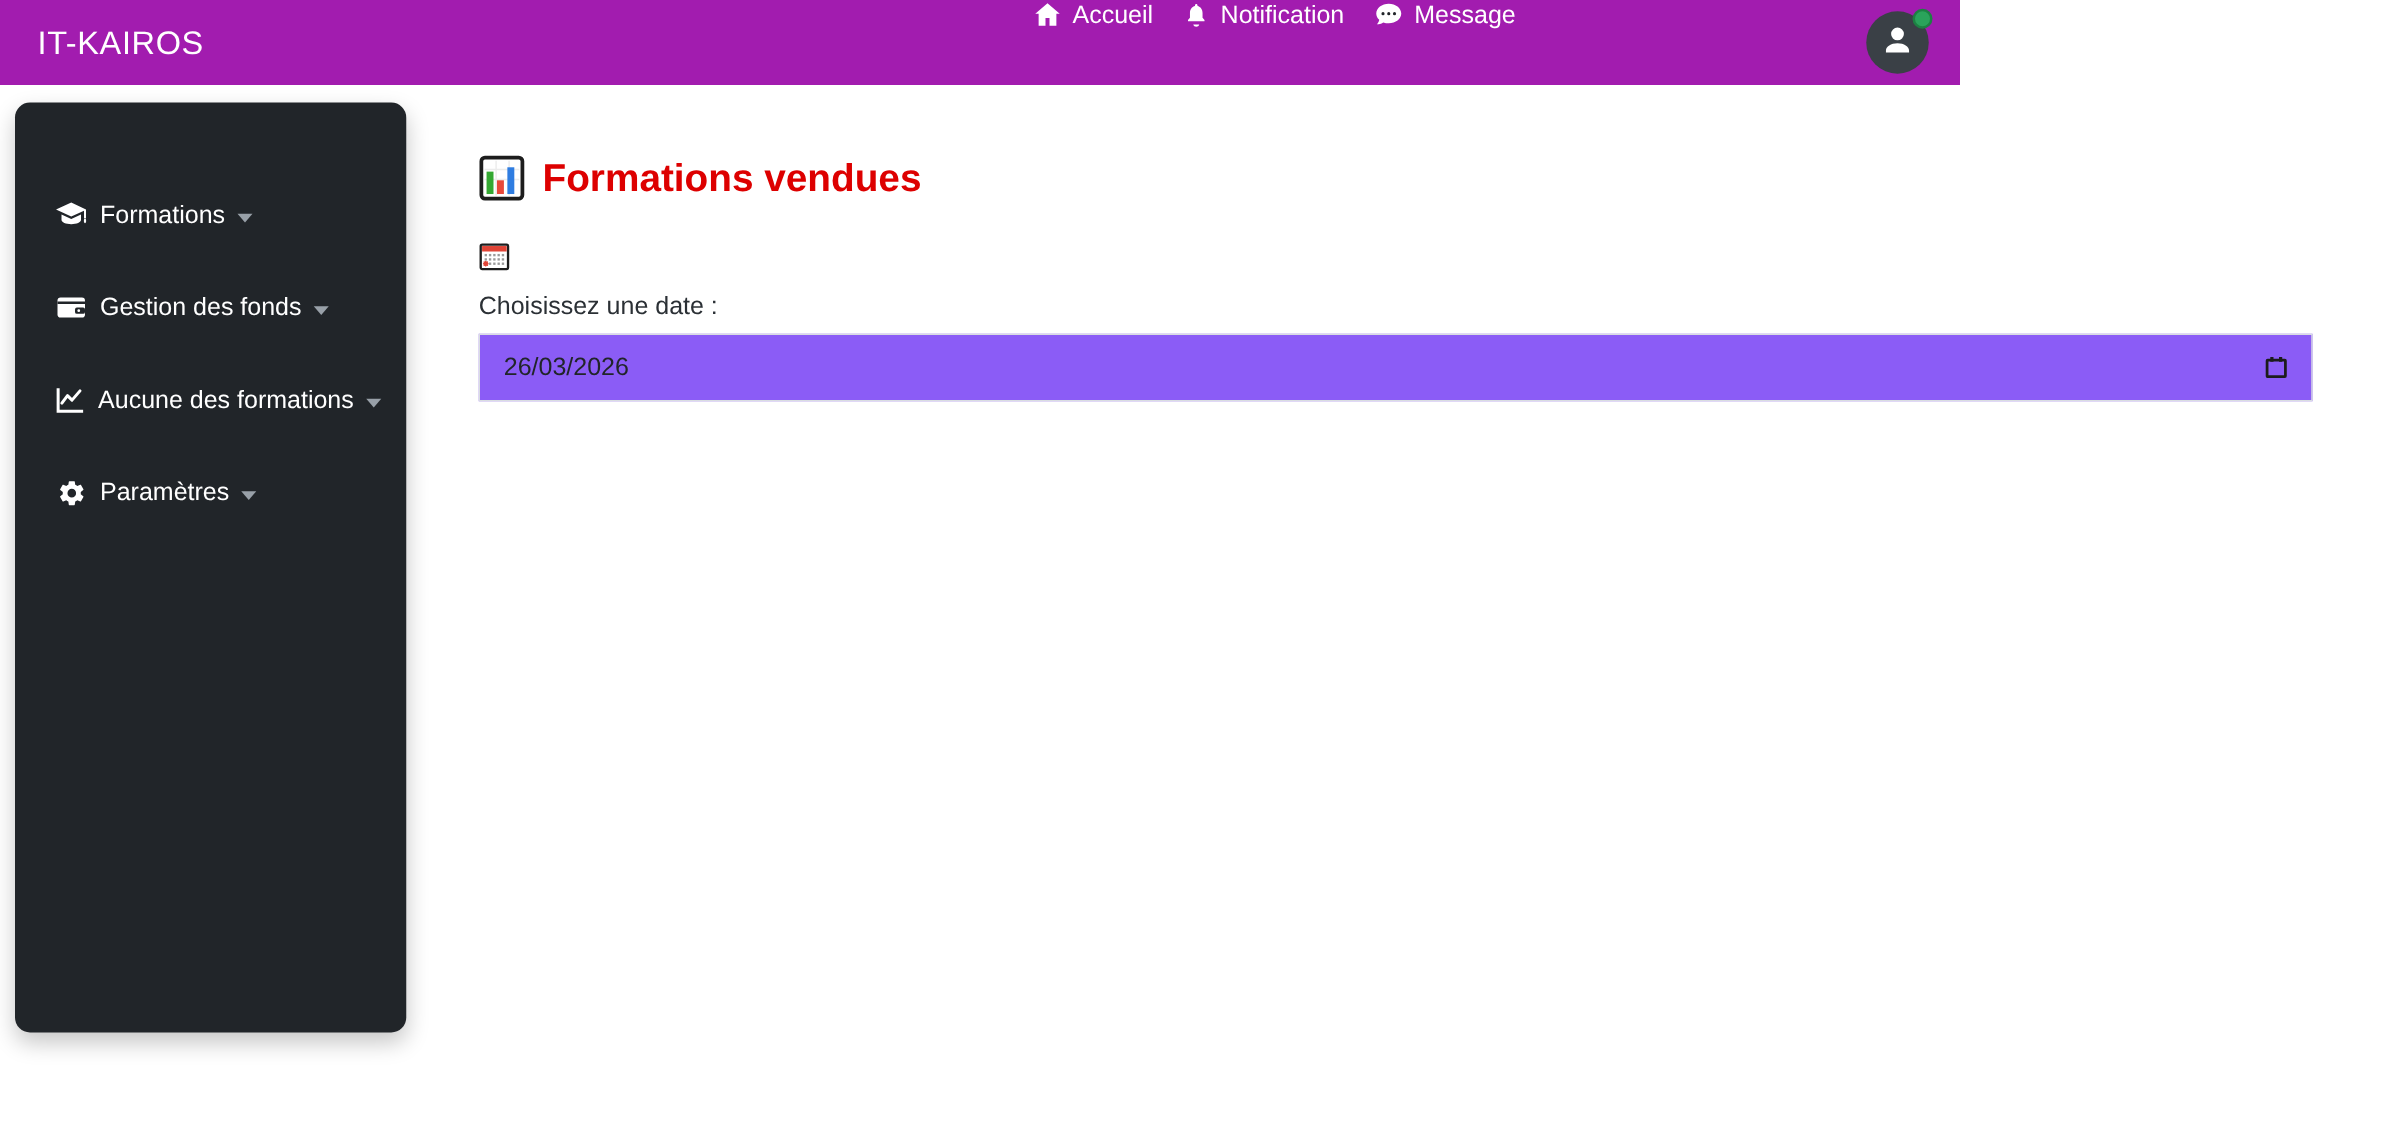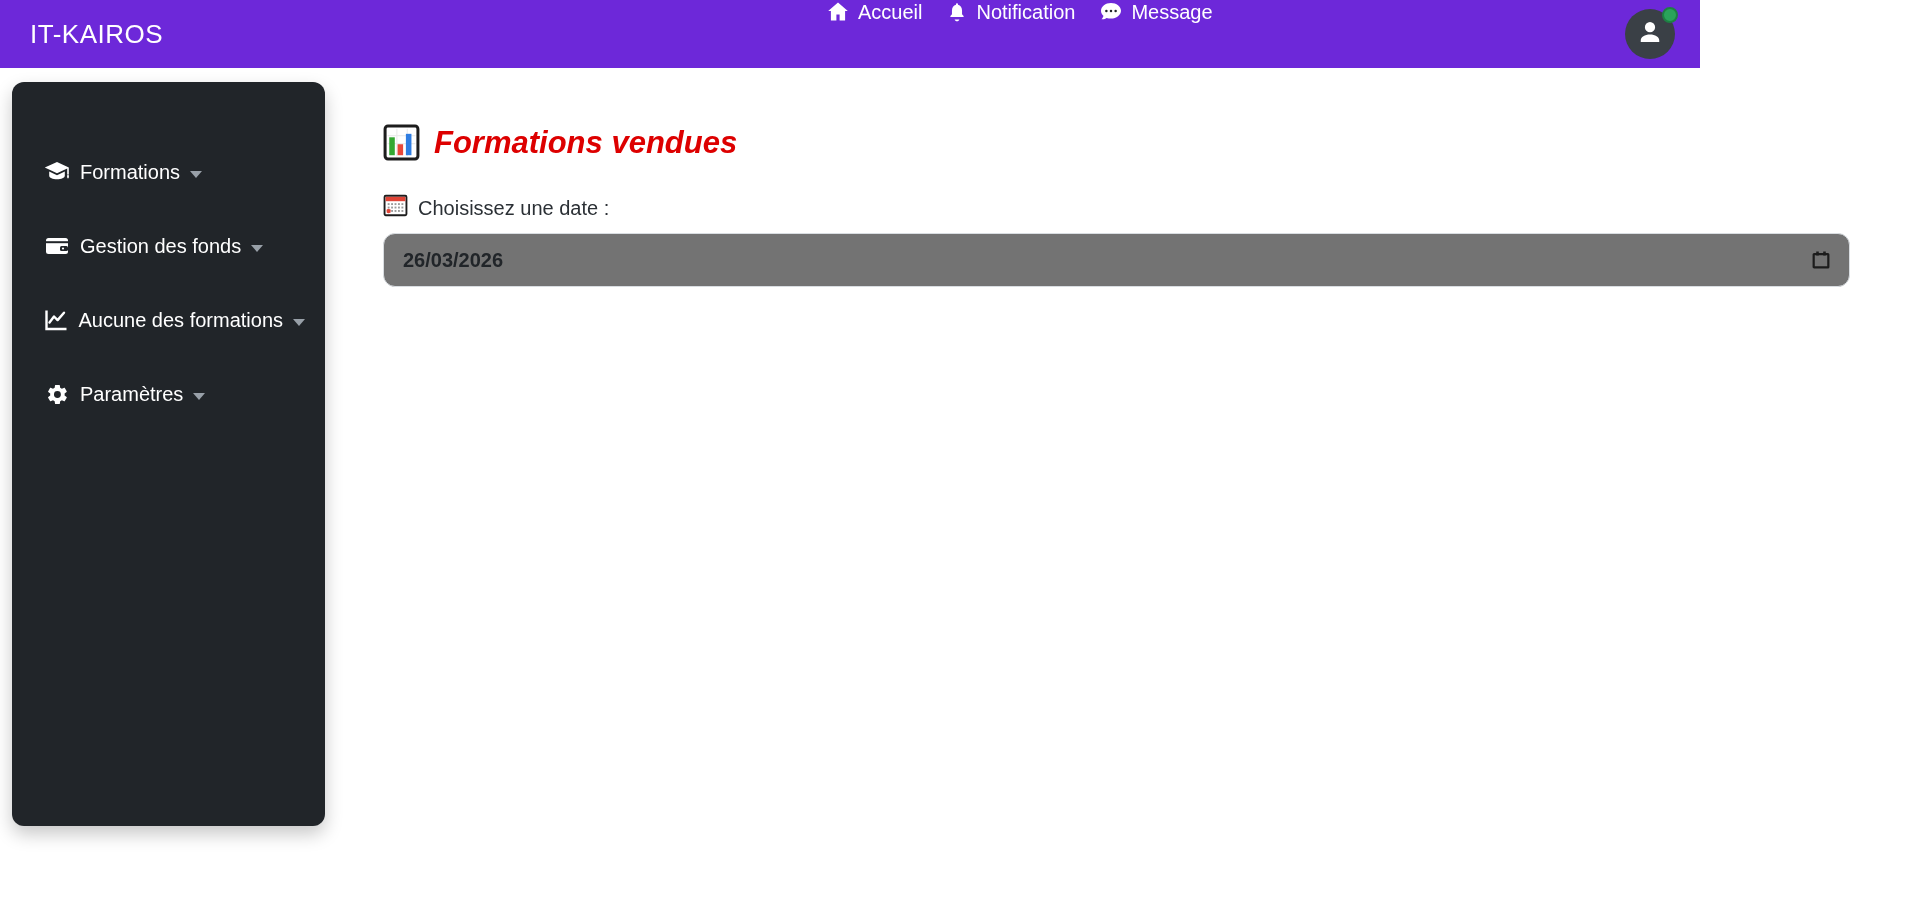--- a/index.html
+++ b/index.html
@@ -7,22 +7,22 @@
   body {
     font-family:"Liberation Sans","DejaVu Sans",sans-serif;
     background:#ffffff;
     position:relative;
     overflow:hidden;
     color:#212529;
   }
 
   
   .topbar {
-    position:absolute; top:0; left:0; width:1700px; height:68px;
-    background:#6d28d9;
+    position:absolute; top:0; left:0; width:1568px; height:68px;
+    background:#a21caf;
     display:flex; align-items:center;
   }
   .brand {
     margin-left:30px;
     color:#ffffff; font-size:26px; letter-spacing:.5px;
     text-decoration:none; cursor:pointer; white-space:nowrap;
   }
   .nav-center {
     position:absolute; left:826px; top:0; height:68px;
     display:flex; align-items:flex-start; gap:24px;
@@ -71,38 +71,38 @@
     border-top:7px solid #98a0a8;
   }
 
   
   .main {
     position:absolute; left:383px; top:68px; right:70px;
   }
   .page-title {
     margin-top:56px;
     display:flex; align-items:center; gap:14px;
-    font-size:31px; font-weight:700; color:#dd0000;font-style:italic;
+    font-size:31px; font-weight:700; color:#dd0000;
   }
   .page-title svg { display:block; }
   .date-label {
     margin-top:32px;
-    display:flex; align-items:center; gap:10px;
-    font-size:20px; color:#2b3035;
+    display:flex; gap:10px;
+    font-size:20px; color:#2b3035;flex-direction:column;
   }
   .date-field-wrap {
     position:relative; margin-top:10px; width:100%;
   }
   .date-field {
     width:100%; height:54px;
-    border:1px solid #d9dde1; border-radius:12px;
+    border:1px solid #d9dde1; border-radius:0;
     font-family:"Liberation Sans","DejaVu Sans",sans-serif;
     font-size:20px; color:#212529;
     padding:0 56px 0 19px;
-    outline:none; background:#737373;font-weight:bold;
+    outline:none; background:#8b5cf6;
   }
   .picker-icon {
     position:absolute; right:18px; top:16px; cursor:pointer;
   }
   .empty-msg {
     margin-top:26px;
     font-size:20px; color:#7a8691;
   }
 </style>
 </head>

